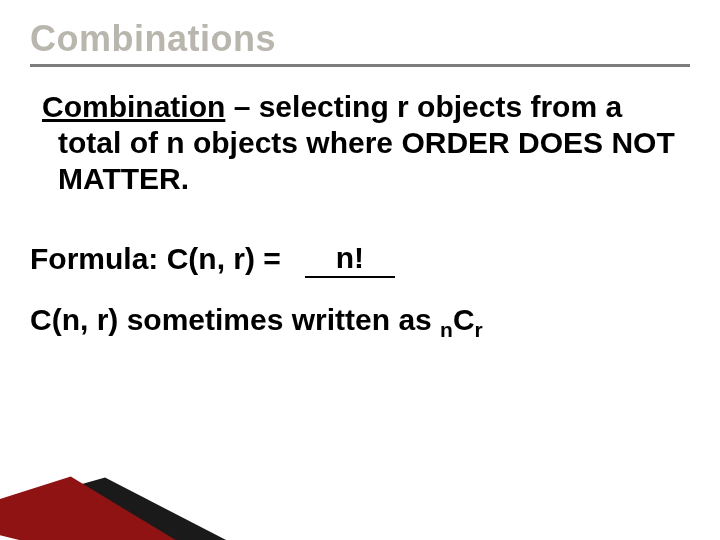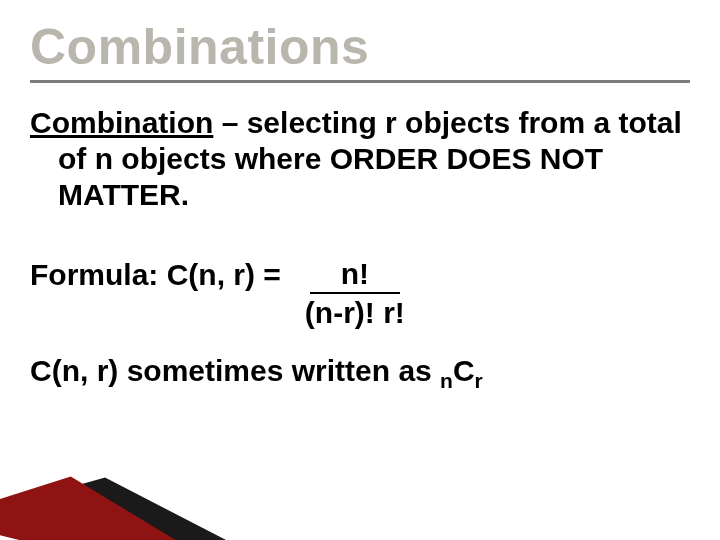--- a/index.html
+++ b/index.html
@@ -13,21 +13,21 @@
     position: relative;
   }
   .slide {
     width: 720px;
     height: 540px;
     position: relative;
     box-sizing: border-box;
     padding: 18px 30px 0 30px;
   }
   .title {
-    font-size: 50px;
+    font-size: 36px;
     font-weight: bold;
     color: #b9b6ae;
     letter-spacing: 0.5px;
     margin: 0 0 4px 0;
     font-family: "Trebuchet MS", "Arial Black", sans-serif;
   }
   .title-rule {
     border: none;
     border-top: 3px solid #7d7d7d;
     margin: 0 0 22px 0;
@@ -38,21 +38,21 @@
     font-weight: bold;
     color: #000000;
     line-height: 1.2;
     font-family: "Trebuchet MS", "Comic Sans MS", sans-serif;
   }
   .para1 {
     margin: 0 0 44px 0;
     padding-left: 28px;
     text-indent: -28px;
   }
-  .u { text-decoration: underline; }
+  .u { text-decoration: underline; margin-left: 12px; }
   .formula-row {
     display: flex;
     align-items: flex-start;
     margin: 0 0 24px 0;
   }
   .formula-label {
     white-space: nowrap;
   }
   .formula-frac {
     display: inline-block;
@@ -112,21 +112,20 @@
   <div class="body">
 
     <p class="para1">
       <span class="u">Combination</span><span> – </span><span>selecting r objects from a total of n objects where </span><span>ORDER DOES NOT MATTER</span><span>.</span>
     </p>
 
     <div class="formula-row">
       <span class="formula-label">Formula:  C(n, r) =</span>
       <span class="formula-frac">
         <span class="frac-top">n!</span>
-        <span class="frac-bot">(n-r)! r!</span>
       </span>
     </div>
 
     <p class="para3">
       <span>C(n, r) sometimes written as </span><sub>n</sub><span>C</span><sub>r</sub>
     </p>
 
   </div>
 
   <div class="tri tri-dark"></div>

